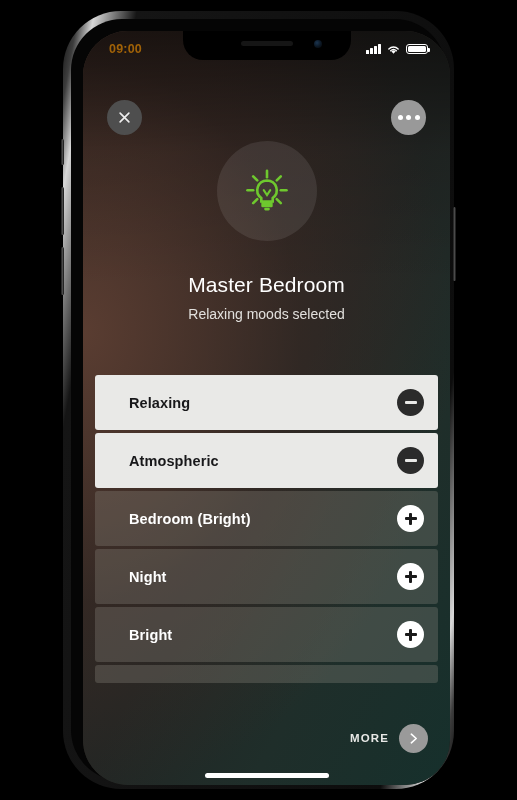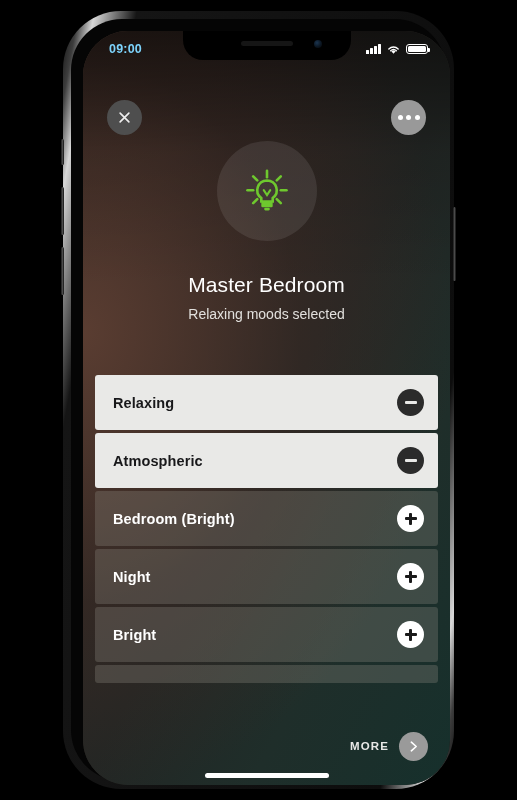--- a/index.html
+++ b/index.html
@@ -65,21 +65,21 @@
   #notch-camera{
     position:absolute; right:29px; top:9px;
     width:8px; height:8px; border-radius:50%;
     background:radial-gradient(circle at 38% 35%,#1b3550 0%,#0b1622 55%,#050505 100%);
   }
 
   
   #status-bar{
     position:absolute; top:0; left:0; right:0; height:30px;
     display:flex; align-items:center; justify-content:space-between;
-    padding:6px 22px 0 26px; z-index:35; color:#7dd3fc;
+    padding:6px 22px 0 26px; z-index:35; color:#a16207;
   }
   #status-time{ font-size:12.5px; font-weight:600; letter-spacing:.2px; }
   #status-right{ display:flex; align-items:center; gap:5px; }
   .bars{ display:flex; align-items:flex-end; gap:1.5px; height:10px; }
   .bars i{ width:2.6px; background:#fff; border-radius:.6px; display:block; }
   .bars i:nth-child(1){height:4px;} .bars i:nth-child(2){height:6px;}
   .bars i:nth-child(3){height:8px;} .bars i:nth-child(4){height:10px;}
   .batt{ width:22px; height:10.5px; border:1.3px solid #fff; border-radius:3px; position:relative; }
   .batt::before{ content:""; position:absolute; left:1px; top:1px; bottom:1px; right:1px; background:#fff; border-radius:1.5px; }
   .batt::after{ content:""; position:absolute; right:-3.2px; top:3px; width:1.8px; height:4.5px; background:#fff; border-radius:0 1px 1px 0; }
@@ -109,21 +109,21 @@
     margin-top:9px; font-size:14px; color:#e2e0dd; font-weight:400;
   }
 
   
   #mood-list{
     position:absolute; left:12px; right:12px; top:344px; bottom:52px;
     overflow:hidden; z-index:15;
   }
   .mood-row{
     position:relative; height:55px; margin-bottom:3px;
-    display:flex; align-items:center; padding:0 14px 0 18px;
+    display:flex; align-items:center; padding:0 14px 0 34px;
     border-radius:3px; cursor:pointer;
   }
   .mood-row.selected{ background:#e9e9e7; }
   .mood-row.selected .mood-label{ color:#18181a; }
   .mood-row.unselected{ background:rgba(146,142,132,.30); }
   .mood-row.unselected .mood-label{ color:#fff; }
   .mood-label{ font-size:14.5px; font-weight:700; flex:1; letter-spacing:.1px; }
   .toggle{
     width:27px; height:27px; border-radius:50%;
     display:flex; align-items:center; justify-content:center; flex:0 0 auto;
@@ -131,21 +131,21 @@
   .toggle.minus{ background:#2b2b2b; }
   .toggle.plus{ background:#fff; }
   .toggle.minus::before{ content:""; width:12px; height:2.4px; background:#e9e9e7; border-radius:1px; }
   .toggle.plus::before{ content:""; position:absolute; width:12px; height:2.4px; background:#1a1a1a; border-radius:1px; }
   .toggle.plus::after{ content:""; position:absolute; width:2.4px; height:12px; background:#1a1a1a; border-radius:1px; }
   .toggle.plus{ position:relative; }
   .mood-row.partial{ height:18px; }
 
   
   #bottom-bar{
-    position:absolute; left:0; right:0; bottom:0; height:56px;
+    position:absolute; left:0; right:0; bottom:8px; height:56px;
     display:flex; align-items:center; justify-content:flex-end;
     padding:0 22px 22px 0; z-index:25;
   }
   #more-label{
     font-size:11.5px; font-weight:700; color:#e8e8e6;
     letter-spacing:1.1px; margin-right:10px;
   }
   #more-arrow{
     width:29px; height:29px; border-radius:50%; background:#9a9a9a;
     display:flex; align-items:center; justify-content:center; cursor:pointer;

